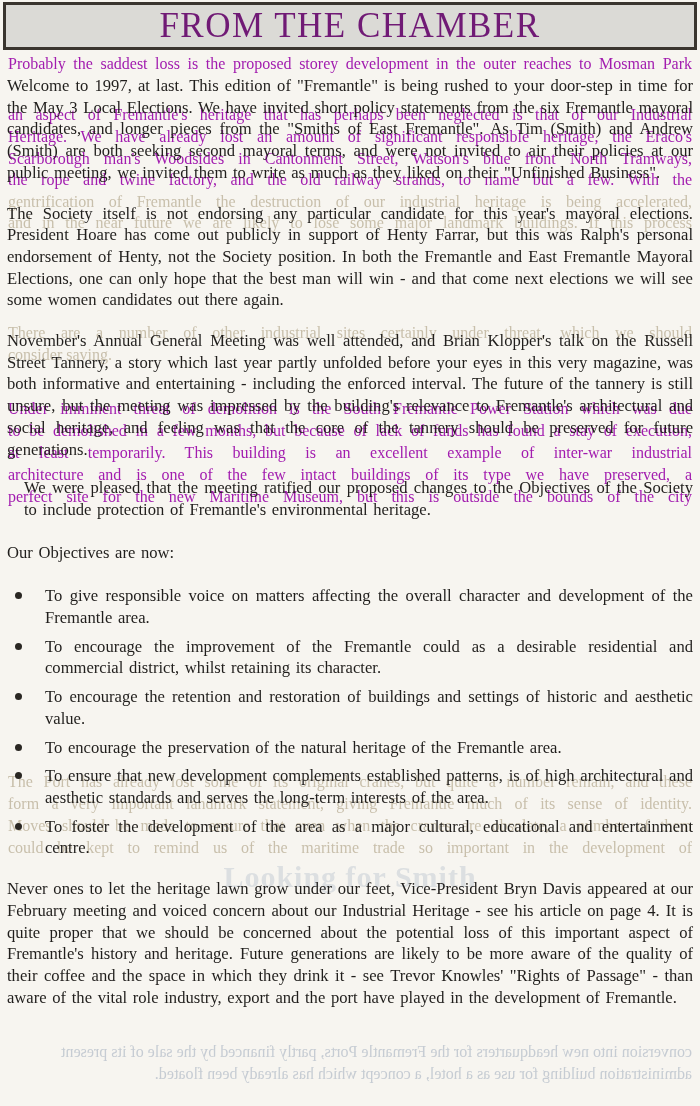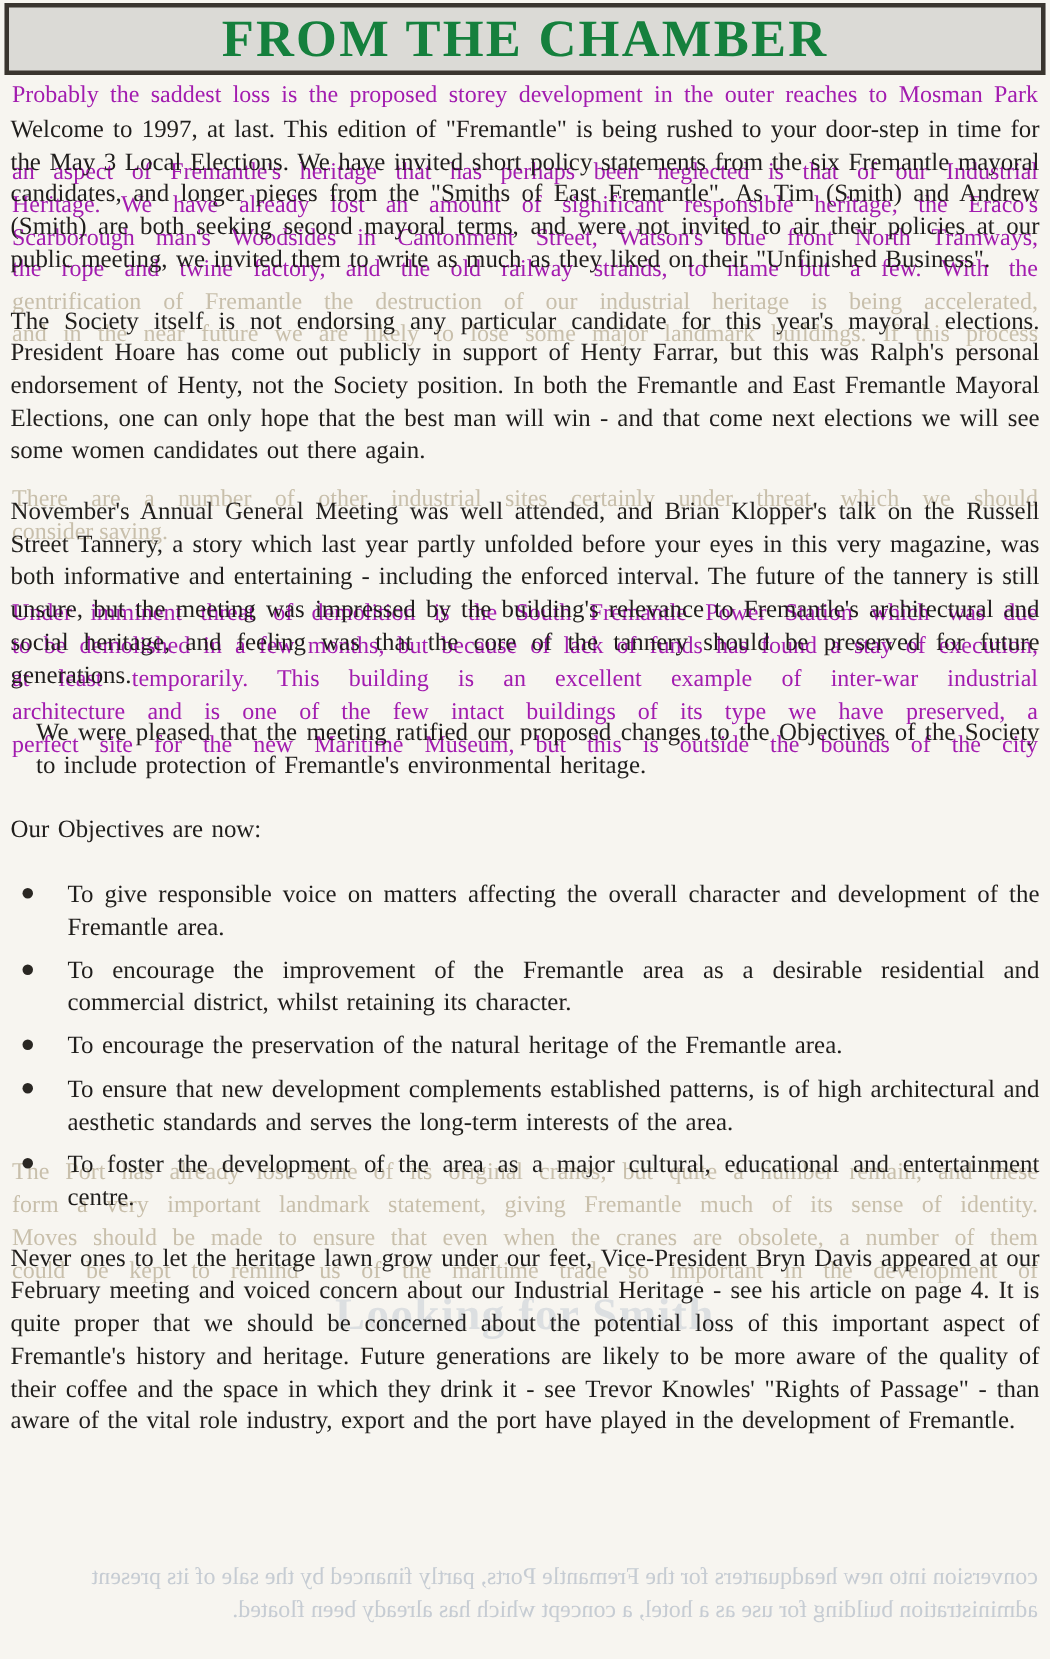--- a/index.html
+++ b/index.html
@@ -47,23 +47,23 @@
   .content{position:relative;z-index:1;}
   .banner{
     margin:2px 3px 0 3px;
     height:42px;
     background:#dbdad6;
     border:3px solid #3a352f;
     display:flex;align-items:center;justify-content:center;
   }
   .banner h1{
     margin:15px;
-    font-size:35px;font-weight:bold;
+    font-size:35px;font-weight:normal;
     letter-spacing:1.5px;
-    color:#15803d;
+    color:#701a75;
   }
   .para{
     margin:19px 0 0 0;
     padding:0 7px;
     font-size:16.6px;line-height:21.7px;
     color:#201e1c;
     text-align:justify;
     word-spacing:1.5px;
   }
   .para.first{margin-top:25px;}
@@ -132,21 +132,22 @@
 
     <p class="para first">Welcome to 1997, at last. This edition of "Fremantle" is being rushed to your door-step in time for the May 3 Local Elections. We have invited short policy statements from the six Fremantle mayoral candidates, and longer pieces from the "Smiths of East Fremantle". As Tim (Smith) and Andrew (Smith) are both seeking second mayoral terms, and were not invited to air their policies at our public meeting, we invited them to write as much as they liked on their "Unfinished Business".</p>
     <p class="para">The Society itself is not endorsing any particular candidate for this year's mayoral elections. President Hoare has come out publicly in support of Henty Farrar, but this was Ralph's personal endorsement of Henty, not the Society position. In both the Fremantle and East Fremantle Mayoral Elections, one can only hope that the best man will win - and that come next elections we will see some women candidates out there again.</p>
     <p class="para">November's Annual General Meeting was well attended, and Brian Klopper's talk on the Russell Street Tannery, a story which last year partly unfolded before your eyes in this very magazine, was both informative and entertaining - including the enforced interval. The future of the tannery is still unsure, but the meeting was impressed by the building's relevance to Fremantle's architectural and social heritage, and feeling was that the core of the tannery should be preserved for future generations.</p>
     <p class="para ratified">We were pleased that the meeting ratified our proposed changes to the Objectives of the Society to include protection of Fremantle's environmental heritage.</p>
 
     <p class="para lead">Our Objectives are now:</p>
 
     <ul class="objectives">
       <li>To give responsible voice on matters affecting the overall character and development of the Fremantle area.</li>
-      <li>To encourage the improvement of the Fremantle area as a desirable residential and commercial district, whilst retaining its character.</li>
+      <li>To encourage the improvement of the Fremantle could as a desirable residential and commercial district, whilst retaining its character.</li>
+      <li>To encourage the retention and restoration of buildings and settings of historic and aesthetic value.</li>
       <li>To encourage the preservation of the natural heritage of the Fremantle area.</li>
       <li>To ensure that new development complements established patterns, is of high architectural and aesthetic standards and serves the long-term interests of the area.</li>
       <li>To foster the development of the area as a major cultural, educational and entertainment centre.</li>
     </ul>
 
     <p class="para">Never ones to let the heritage lawn grow under our feet, Vice-President Bryn Davis appeared at our February meeting and voiced concern about our Industrial Heritage - see his article on page 4. It is quite proper that we should be concerned about the potential loss of this important aspect of Fremantle's history and heritage. Future generations are likely to be more aware of the quality of their coffee and the space in which they drink it - see Trevor Knowles' "Rights of Passage" - than aware of the vital role industry, export and the port have played in the development of Fremantle.</p>
   </div>
 
   <div class="footer">Page 3</div>
 </div>

